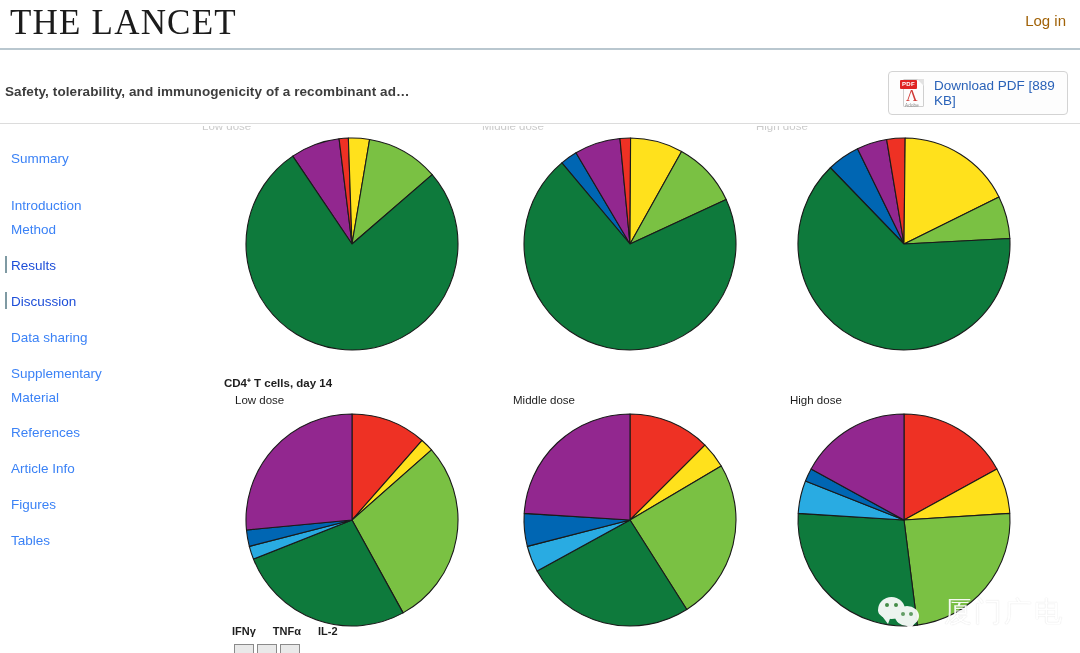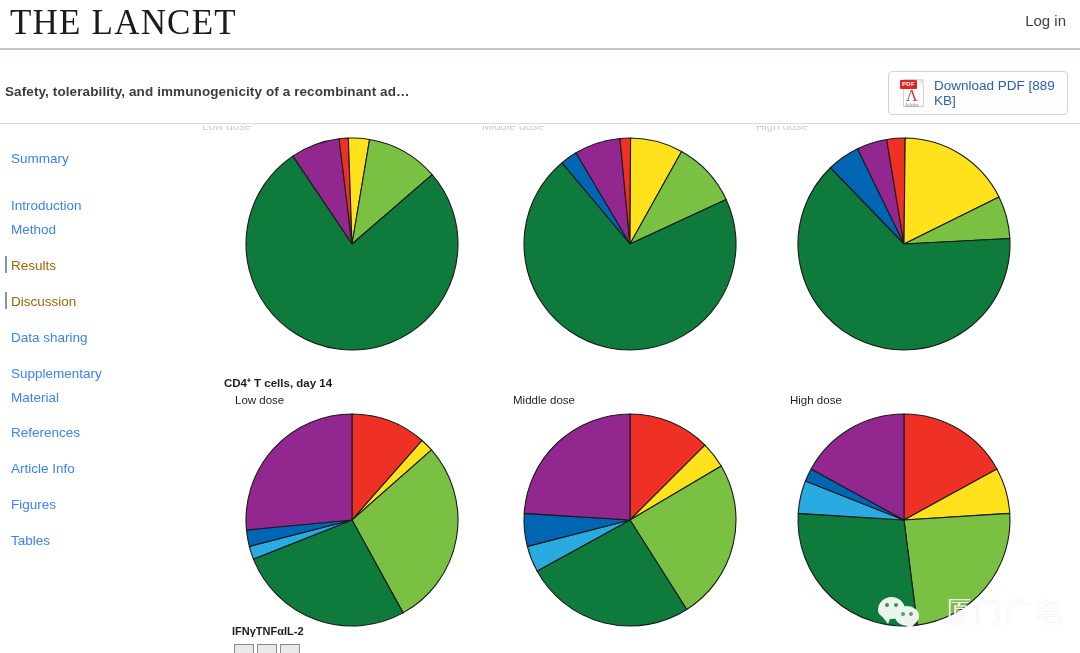--- a/index.html
+++ b/index.html
@@ -21,21 +21,21 @@
   .brand-title {
     position: absolute; left: 10px; top: 3px;
     font-family: "Liberation Serif", serif;
     font-size: 35px;
     letter-spacing: 1.2px;
     color: #1b1b1b;
     font-weight: 400;
   }
   .login-link {
     position: absolute; right: 14px; top: 12px;
-    font-size: 15px; color: #404040;
+    font-size: 15px; color: #a16207;
     text-decoration: none;
     cursor: pointer;
   }
 
   
   .articlebar {
     position: absolute; top: 52px; left: 0;
     width: 1080px; height: 72px;
     background: #ffffff;
     border-bottom: 1px solid #dcdcdc;
@@ -112,21 +112,21 @@
   }
   .nav-item {
     position: absolute;
     left: 11px;
     font-size: 13.5px;
     color: #3b82f6;
     cursor: pointer;
     line-height: 17px;
     white-space: nowrap;
   }
-  .nav-item.active { color: #a16207; }
+  .nav-item.active { color: #1d4ed8; }
   .nav-item .bar {
     position: absolute;
     left: -6px; top: -1px;
     width: 2px; height: 17px;
     background: #7f9aa3;
   }
 
   
   .figure-area {
     position: absolute; left: 190px; top: 126px;
@@ -158,20 +158,21 @@
 
   
   .legend {
     position: absolute;
     left: 42px; bottom: 0px;
     width: 400px; height: 28px;
   }
   .legend-labels {
     position: absolute; top: 0; left: 0;
     display: flex;
+    gap: 17px;
   }
   .legend-label {
     font-size: 11px;
     font-weight: bold;
     color: #1d1d1d;
   }
   .legend-swatch-row {
     position: absolute; top: 19px; left: 2px;
     display: flex; gap: 3px;
   }

